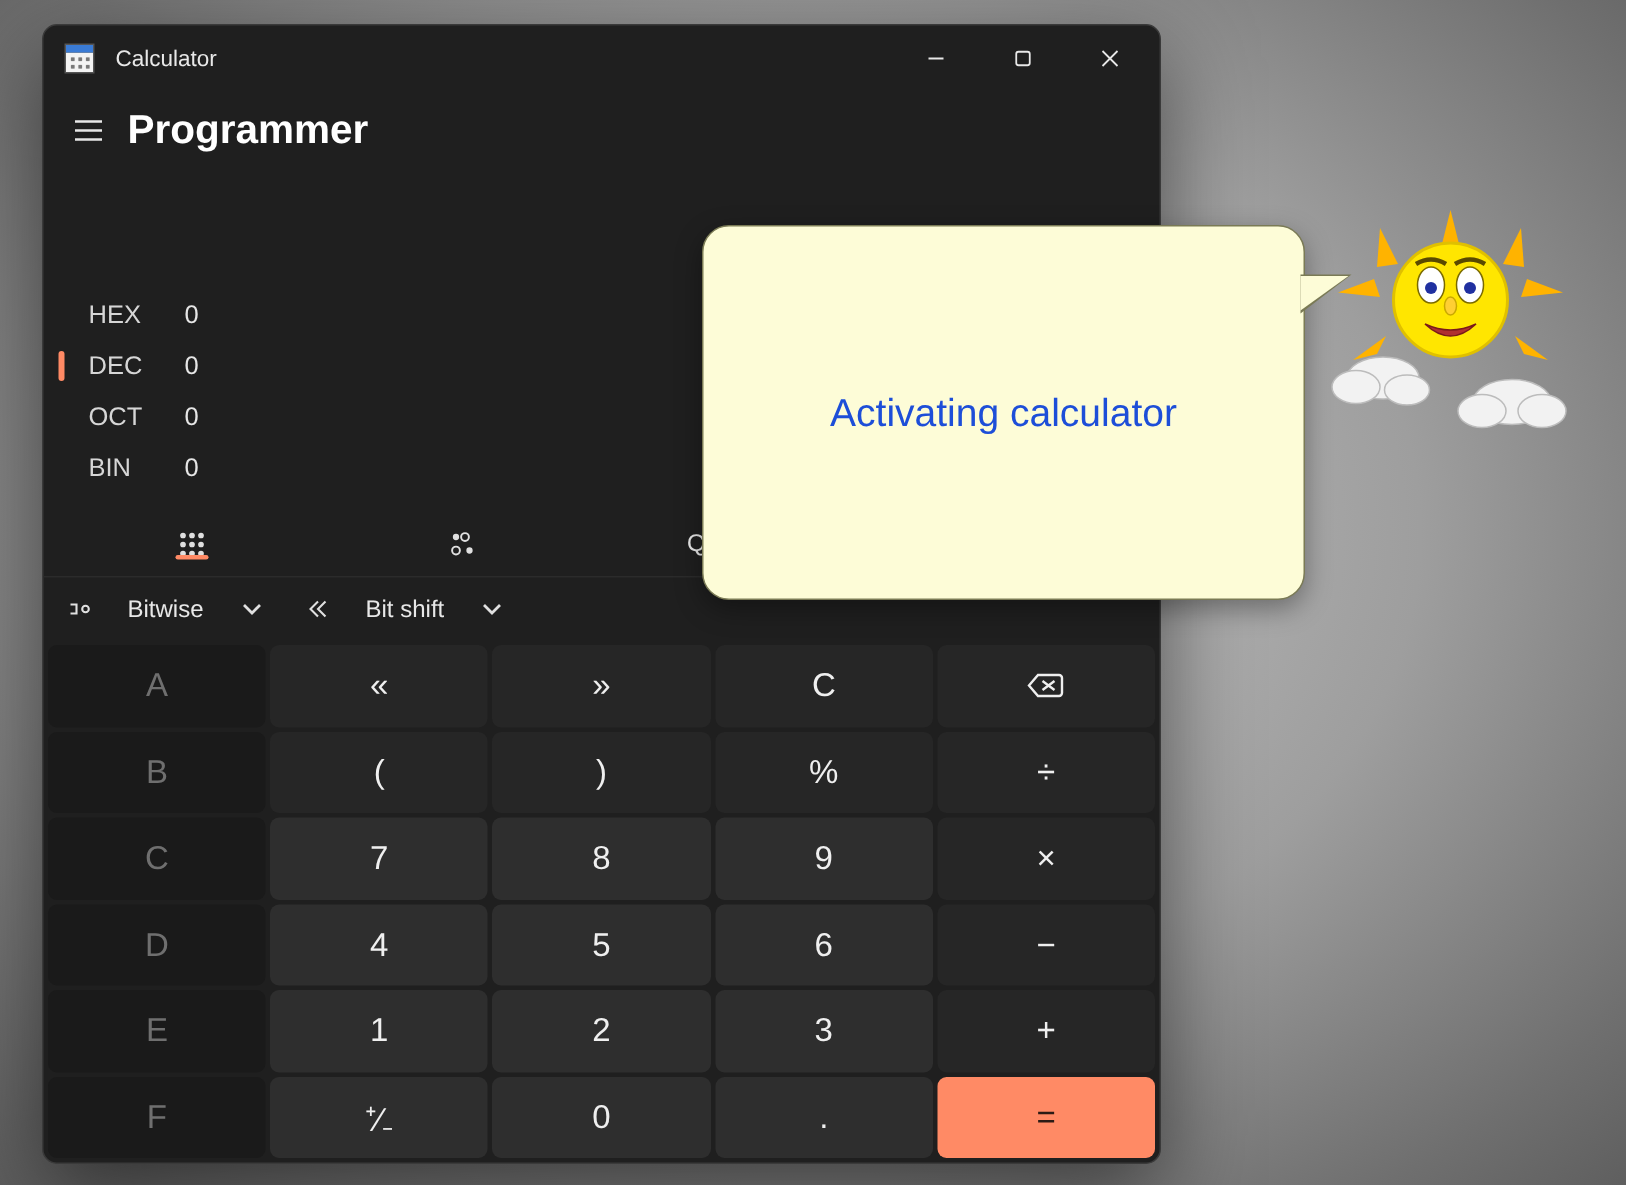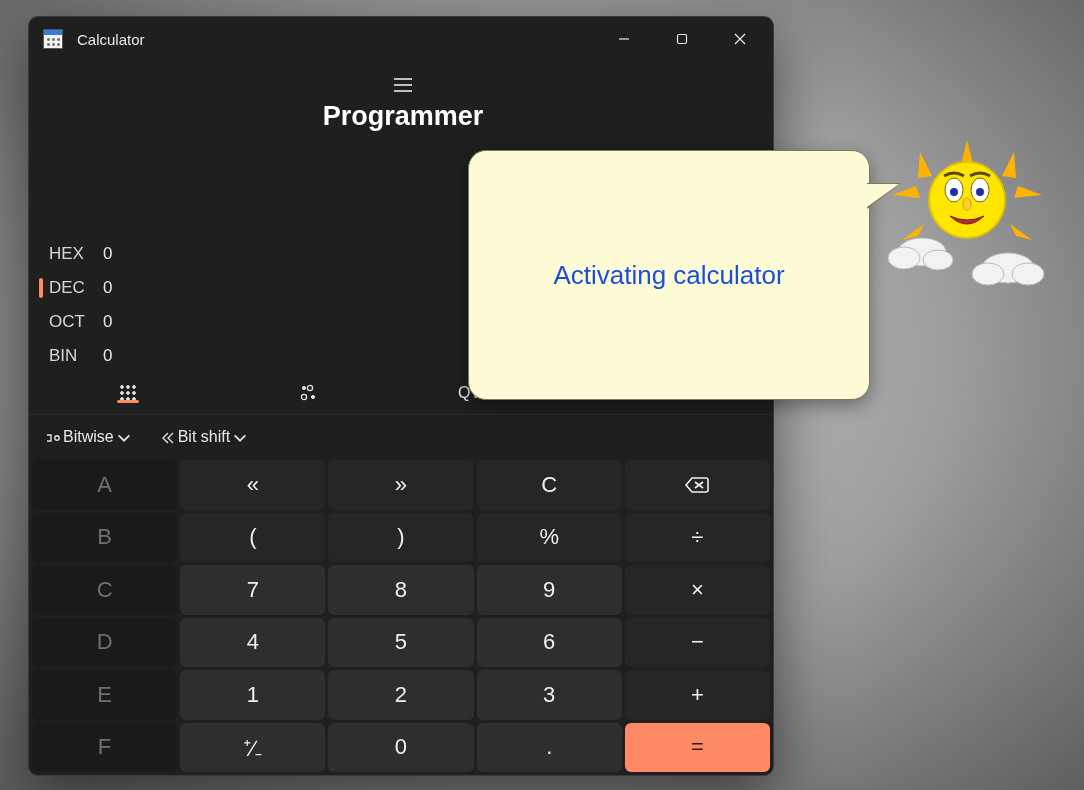--- a/index.html
+++ b/index.html
@@ -38,43 +38,43 @@
     content:"";position:absolute;left:2px;top:7px;right:2px;bottom:2px;
     background:
       radial-gradient(circle,#777 1.3px,transparent 1.6px) 0 0/5px 5px;
   }
   .title-text{font-size:15px;color:#e8e8e8;flex:0 0 auto;}
   .title-spacer{flex:1;}
   .win-controls{display:flex;height:100%;}
   .wc-btn{width:58px;display:flex;align-items:center;justify-content:center;cursor:pointer;}
   .wc-btn svg{width:12px;height:12px;stroke:#e8e8e8;stroke-width:1.2;fill:none;}
 
-  .mode-row{display:flex;align-items:center;gap:2px;padding:10px 12px 6px 16px;flex-direction:column;}
+  .mode-row{display:flex;align-items:center;gap:12px;padding:10px 12px 6px 16px;}
   .hamburger{width:28px;height:28px;display:flex;align-items:center;justify-content:center;cursor:pointer;}
   .hamburger svg{width:20px;height:16px;stroke:#e8e8e8;stroke-width:1.6;}
   .mode-title{font-size:27px;font-weight:600;color:#fff;}
 
   .display-zone{height:92px;}
 
   .base-list{padding:0 0 6px 10px;}
-  .base-row{display:flex;align-items:flex-end;height:34px;position:relative;cursor:pointer;}
+  .base-row{display:flex;align-items:flex-start;height:34px;position:relative;cursor:pointer;gap:10px;}
   .base-row .bar{width:4px;height:20px;border-radius:2px;background:transparent;margin-right:6px;}
   .base-row.active .bar{background:#ff8a65;}
   .base-label{width:54px;font-size:17px;color:#d6d6d6;}
   .base-value{font-size:17px;color:#e6e6e6;}
 
   .toggle-row{display:flex;align-items:center;justify-content:space-around;height:42px;padding:0 8px;border-bottom:1px solid #2b2b2b;}
   .toggle-item{flex:1;display:flex;align-items:center;justify-content:center;cursor:pointer;position:relative;}
   .toggle-item.active::after{content:"";position:absolute;bottom:-1px;width:22px;height:3px;background:#ff8a65;border-radius:2px;}
   .toggle-item svg{stroke:#e0e0e0;fill:#e0e0e0;}
   .word-size{font-size:16px;font-weight:500;color:#e8e8e8;letter-spacing:1px;}
   .ms-btn{font-size:16px;color:#e8e8e8;letter-spacing:1px;}
 
   .toolbar-row{display:flex;align-items:center;gap:28px;height:40px;padding:2px 10px 0 16px;}
-  .tool{display:flex;align-items:flex-end;gap:2px;cursor:pointer;font-size:16px;color:#e8e8e8;}
+  .tool{display:flex;align-items:flex-start;gap:24px;cursor:pointer;font-size:16px;color:#e8e8e8;}
   .tool svg{width:16px;height:16px;stroke:#e0e0e0;fill:none;stroke-width:1.4;}
   .chev{width:12px;height:12px;}
 
   .keypad{flex:1;display:grid;grid-template-columns:repeat(5,1fr);grid-auto-rows:1fr;gap:3px;padding:3px;}
   .key{
     background:#2e2e2e;border-radius:6px;display:flex;align-items:center;justify-content:center;
     font-size:22px;color:#efefef;cursor:pointer;user-select:none;
   }
   .key.dark{background:#262626;}
   .key.blackish{background:#1a1a1a;color:#6f6f6f;}

